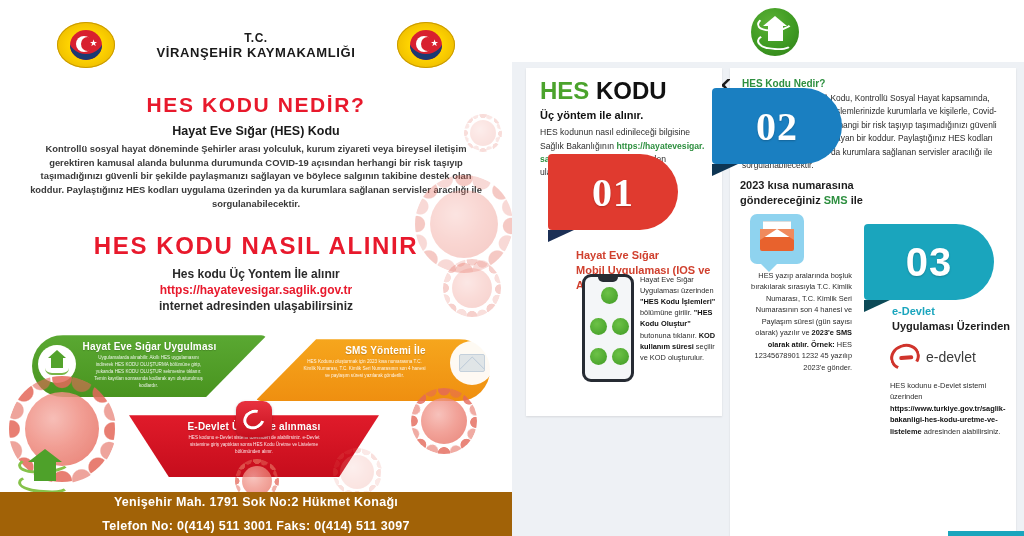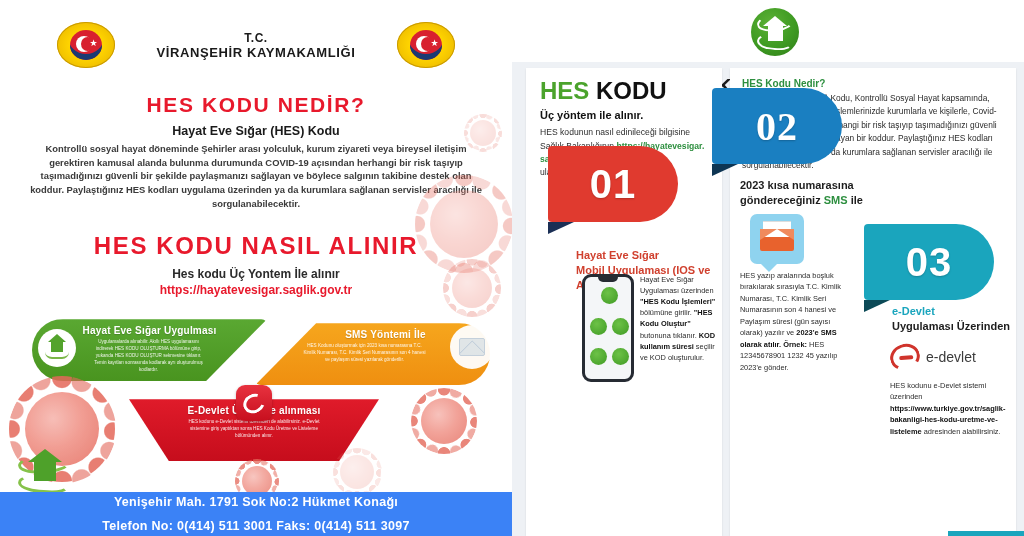--- a/index.html
+++ b/index.html
@@ -208,21 +208,21 @@
   .hes-logo-foot .mark .h1, .hes-logo-foot .mark .h2 {
     position:absolute; border:3px solid #86c24a; border-radius: 50% / 60%;
     border-top-color: transparent; border-right-color: transparent;
   }
   .hes-logo-foot .mark .h1 { left:0; top:2px; width:52px; height:18px; transform: rotate(-4deg); }
   .hes-logo-foot .mark .h2 { left:0; bottom:0; width:52px; height:18px; transform: rotate(4deg); }
   .hes-logo-foot .cap { font-size: 4.5px; color:#4a4a4a; margin-top: 2px; font-weight: bold;}
 
   .footer-bar {
     position: absolute; left: 0; bottom: 0; width: 512px; height: 44px;
-    background: #3b82f6; color: #fff; text-align: center;
+    background: #a16207; color: #fff; text-align: center;
     display: flex; flex-direction: column; justify-content: center; gap: 10px;
   }
   .footer-bar div { font-size: 12.5px; font-weight: bold; letter-spacing: .3px; }
 
   
   .poster-right {
     position: relative; width: 512px; height: 536px;
     background: #eef1f5; overflow: hidden;
   }
   .rp-header {
@@ -250,21 +250,21 @@
   .hes-circle .hand2 { left:6px; bottom:6px; width:36px; height:16px; transform: rotate(4deg); }
   .rp-title { font-size: 21px; font-weight: bold; color: #1a1a1a; letter-spacing: -.2px; }
   .rp-title .grn { color: #4ba32c; }
 
   .rp-body { position: relative; height: 474px; }
 
   .card {
     position: absolute; background: #ffffff;
     box-shadow: 0 1px 2px rgba(0,0,0,.10);
   }
-  .col-left  { left: 14px;  top: 6px;  width: 196px; height: 468px; }
+  .col-left  { left: 14px;  top: 6px;  width: 196px; height: 348px; }
   .col-right { left: 218px; top: 6px;  width: 286px; height: 468px; }
 
   .k-hes { padding: 10px 14px 0 14px; }
   .k-hes .big { font-size: 24px; font-weight: bold; color: #111; line-height: 1.05; }
   .k-hes .big .grn { color: #4ba32c; }
   .k-hes .sub { font-size: 11px; font-weight: bold; color:#111; margin-top: 6px; }
   .k-hes .para { font-size: 8.6px; line-height: 1.55; color:#2e2e2e; margin-top: 5px; }
   .k-hes .para .link { color:#2d8f3f; font-weight: bold; word-break: break-all; }
 
   .nedir { padding: 10px 14px 0 12px; }
@@ -277,21 +277,21 @@
     position: relative; color: #fff;
     display: flex; align-items: center; justify-content: center;
     font-size: 40px; font-weight: bold;
     text-shadow: 0 1px 2px rgba(0,0,0,.22);
     letter-spacing: 1px;
   }
   .numblock .fold {
     position: absolute; left: 0; bottom: -12px;
     width: 26px; height: 12px;
   }
-  .nb1 { left: 36px; top: 84px; }
+  .nb1 { left: 36px; top: 92px; font-family: Liberation Serif, serif; }
   .nb1 .flag { width: 130px; height: 76px; background:#e03a2f;
                border-radius: 6px 56px 56px 6px; }
   .nb1 .fold { background: #1b2f55; clip-path: polygon(0 0, 100% 0, 0 100%); }
   .nb2 { left: 200px; top: 26px; font-family: Liberation Serif, serif; }
   .nb2 .flag { width: 130px; height: 76px; background:#1a7fc1;
                border-radius: 6px 56px 56px 6px; }
   .nb2 .fold { background: #0e3553; clip-path: polygon(0 0, 100% 0, 0 100%); }
   .nb3 { left: 352px; top: 162px; }
   .nb3 .flag { width: 130px; height: 76px; background:#1aa5bd;
                border-radius: 6px 56px 56px 6px; }
@@ -355,21 +355,21 @@
     background:#fff; border-radius: 1px;
     box-shadow: inset 0 3px 0 -2px #ddd, inset 0 7px 0 -6px #ddd, inset 0 11px 0 -10px #ddd;
   }
   .envelope .flap {
     position:absolute; left:10px; top:15px; width:0; height:0;
     border-left: 17px solid #f08a5d; border-right: 17px solid #f08a5d;
     border-top: 0 solid transparent; border-bottom: 11px solid transparent;
   }
   .txt2 {
     position:absolute; left: 228px; top: 208px; width: 112px;
-    font-size: 7.4px; line-height: 1.55; color:#2b2b2b;
+    font-size: 7.4px; line-height: 1.55; color:#2b2b2b;text-align:right;
   }
   .txt2 b { color:#111; }
 
   .edevlet-logo {
     position: absolute; left: 378px; top: 282px;
     display:flex; align-items:center; gap: 6px;
   }
   .edevlet-logo .ring {
     width: 30px; height: 26px; border: 3px solid #d0342c;
     border-radius: 50%; border-bottom-color: transparent; position: relative;
@@ -425,20 +425,21 @@
     </div>
 
     <div class="red-heading h-nedir">HES KODU NEDİR?</div>
     <div class="sub-bold">Hayat Eve Sığar (HES) Kodu</div>
     <div class="body-text">Kontrollü sosyal hayat döneminde Şehirler arası yolculuk, kurum ziyareti veya bireysel iletişim gerektiren kamusal alanda bulunma durumunda COVID-19 açısından herhangi bir risk taşıyıp taşımadığınızı güvenli bir şekilde paylaşmanızı sağlayan ve böylece salgının takibine destek olan koddur. Paylaştığınız HES kodları uygulama üzerinden ya da kurumlara sağlanan servisler aracılığı ile sorgulanabilecektir.</div>
 
     <div class="red-heading h-nasil">HES KODU NASIL ALINIR</div>
     <div class="how-block">
       <div class="how-1">Hes kodu Üç Yontem İle alınır</div>
       <div class="how-2">https://hayatevesigar.saglik.gov.tr</div>
+      <div class="how-3">internet adresinden ulaşabilirsiniz</div>
     </div>
 
     <div class="banners">
 
       <div class="banner banner-green">
         <div class="b-title">Hayat Eve Sığar Uygulması</div>
         <div class="b-body">Uygulamalarda alınabilir. Akıllı HES uygulamasını indirerek HES KODU OLUŞTURMA bölümüne girip, yukarıda HES KODU OLUŞTUR sekmesine tıklanır. Temin kayıtları sonrasında kodlarak ayrı oluşturulmuş kodlardır.</div>
       </div>
       <div class="badge-circle g-badge">
         <div class="hes-mini">

